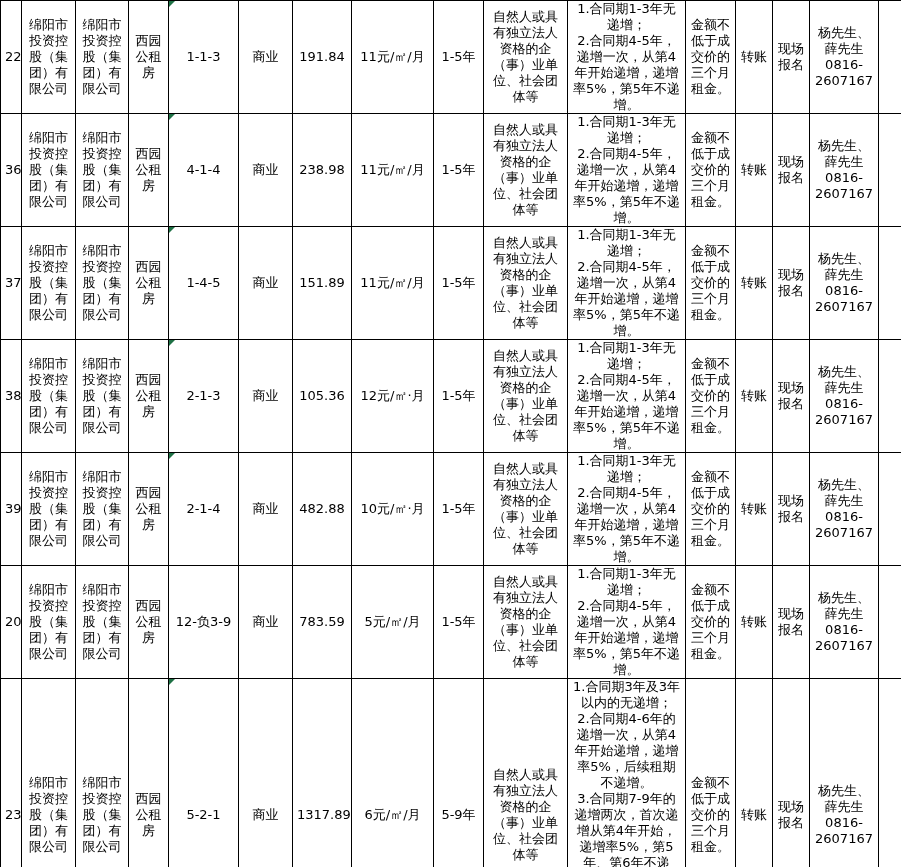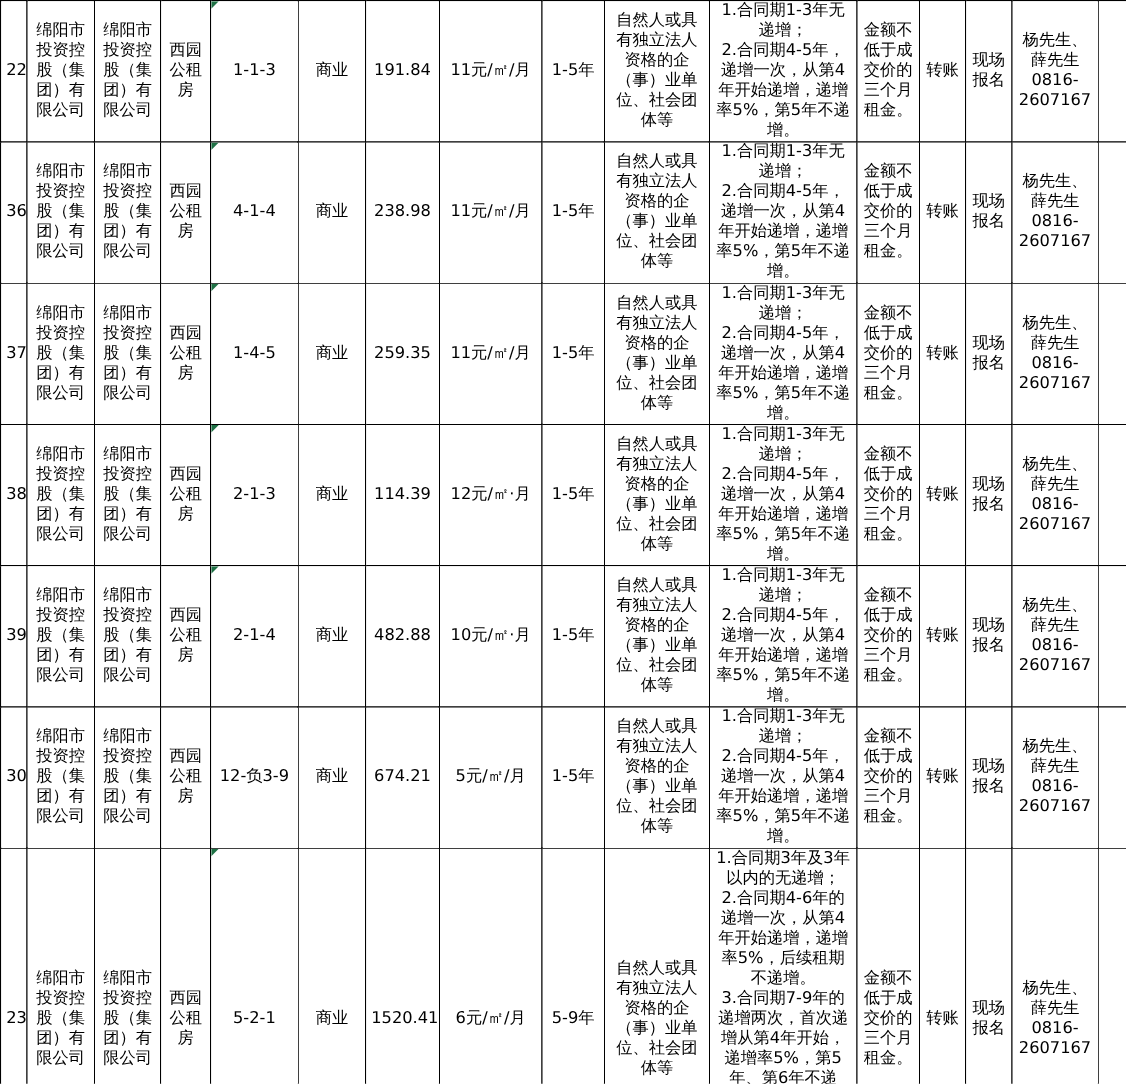--- a/index.html
+++ b/index.html
@@ -179,21 +179,21 @@
             <span class="txt">西园公租房</span>
           </td>
           <td class="col-unit">
             <span class="txt">1-4-5</span>
             <span class="tri" style="border-top-color: rgb(30, 113, 69);"></span>
           </td>
           <td class="col-use_type">
             <span class="txt">商业</span>
           </td>
           <td class="col-area_sqm">
-            <span class="txt">259.35</span>
+            <span class="txt">151.89</span>
           </td>
           <td class="col-rent_price">
             <span class="txt">11元/㎡/月</span>
           </td>
           <td class="col-lease_term">
             <span class="txt">1-5年</span>
           </td>
           <td class="col-eligibility">
             <span class="txt">自然人或具有独立法人资格的企（事）业单位、社会团体等</span>
           </td>
@@ -234,21 +234,21 @@
             <span class="txt">西园公租房</span>
           </td>
           <td class="col-unit">
             <span class="txt">2-1-3</span>
             <span class="tri" style="border-top-color: rgb(30, 113, 69);"></span>
           </td>
           <td class="col-use_type">
             <span class="txt">商业</span>
           </td>
           <td class="col-area_sqm">
-            <span class="txt">114.39</span>
+            <span class="txt">105.36</span>
           </td>
           <td class="col-rent_price">
             <span class="txt">12元/㎡·月</span>
           </td>
           <td class="col-lease_term">
             <span class="txt">1-5年</span>
           </td>
           <td class="col-eligibility">
             <span class="txt">自然人或具有独立法人资格的企（事）业单位、社会团体等</span>
           </td>
@@ -325,39 +325,39 @@
 薛先生
 0816-
 2607167</span>
           </td>
           <td class="col-blank">
             <span class="txt"></span>
           </td>
         </tr>
         <tr style="height: 100px;">
           <td class="col-row_no">
-            <span class="txt">30</span>
+            <span class="txt">20</span>
           </td>
           <td class="col-lessor">
             <span class="txt">绵阳市投资控股（集团）有限公司</span>
           </td>
           <td class="col-owner">
             <span class="txt">绵阳市投资控股（集团）有限公司</span>
           </td>
           <td class="col-project">
             <span class="txt">西园公租房</span>
           </td>
           <td class="col-unit">
             <span class="txt">12-负3-9</span>
           </td>
           <td class="col-use_type">
             <span class="txt">商业</span>
           </td>
           <td class="col-area_sqm">
-            <span class="txt">674.21</span>
+            <span class="txt">783.59</span>
           </td>
           <td class="col-rent_price">
             <span class="txt">5元/㎡/月</span>
           </td>
           <td class="col-lease_term">
             <span class="txt">1-5年</span>
           </td>
           <td class="col-eligibility">
             <span class="txt">自然人或具有独立法人资格的企（事）业单位、社会团体等</span>
           </td>
@@ -398,21 +398,21 @@
             <span class="txt">西园公租房</span>
           </td>
           <td class="col-unit">
             <span class="txt">5-2-1</span>
             <span class="tri" style="border-top-color: rgb(30, 113, 69);"></span>
           </td>
           <td class="col-use_type">
             <span class="txt">商业</span>
           </td>
           <td class="col-area_sqm">
-            <span class="txt">1520.41</span>
+            <span class="txt">1317.89</span>
           </td>
           <td class="col-rent_price">
             <span class="txt">6元/㎡/月</span>
           </td>
           <td class="col-lease_term">
             <span class="txt">5-9年</span>
           </td>
           <td class="col-eligibility">
             <span class="txt">自然人或具有独立法人资格的企（事）业单位、社会团体等</span>
           </td>

